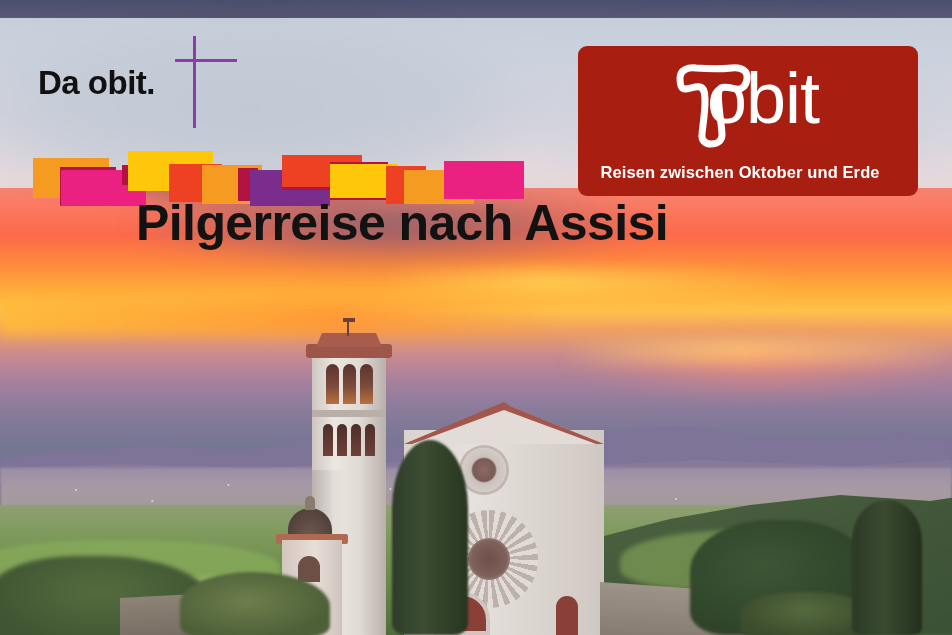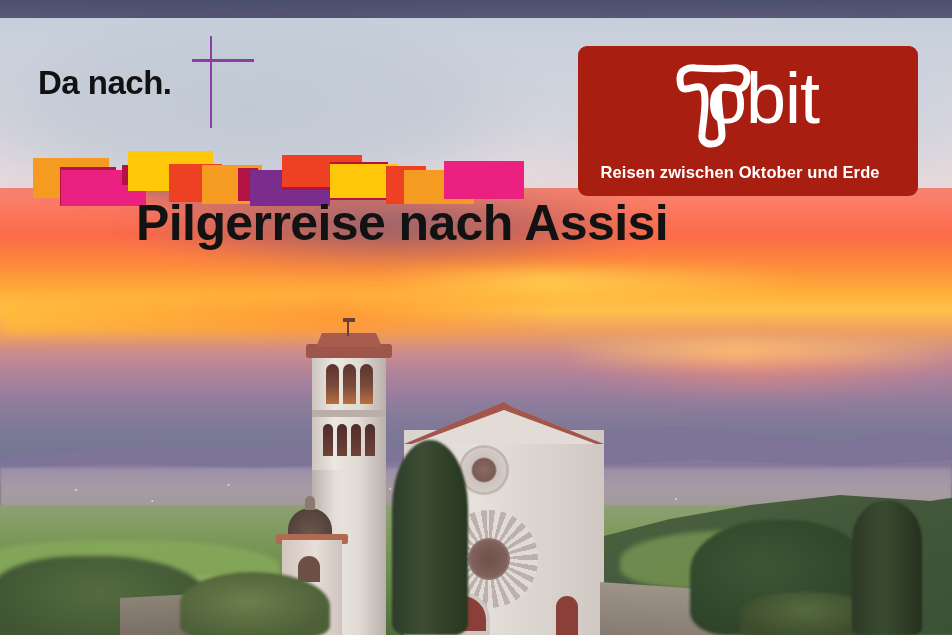--- a/index.html
+++ b/index.html
@@ -513,21 +513,21 @@
     <div class="tree-clump-r"></div>
     <div class="shrub-1"></div>
     <div class="shrub-2"></div>
     <div class="cypress"></div>
     <div class="cypress-2"></div>
   </div>
 
   <div class="header-band">
 
     <div class="logo-left">
-      <div class="da-sein">Da nach.</div>
+      <div class="da-sein">Da obit.</div>
 
       <div class="cross-wrap">
         <span class="cross-v"></span>
         <span class="cross-h"></span>
       </div>
 
     </div>
 
     <div class="mosaic" id="mosaic">
         <i style="left: 33px; top: 10px; width: 76px; height: 40px; background: rgb(245, 155, 33);"></i>

